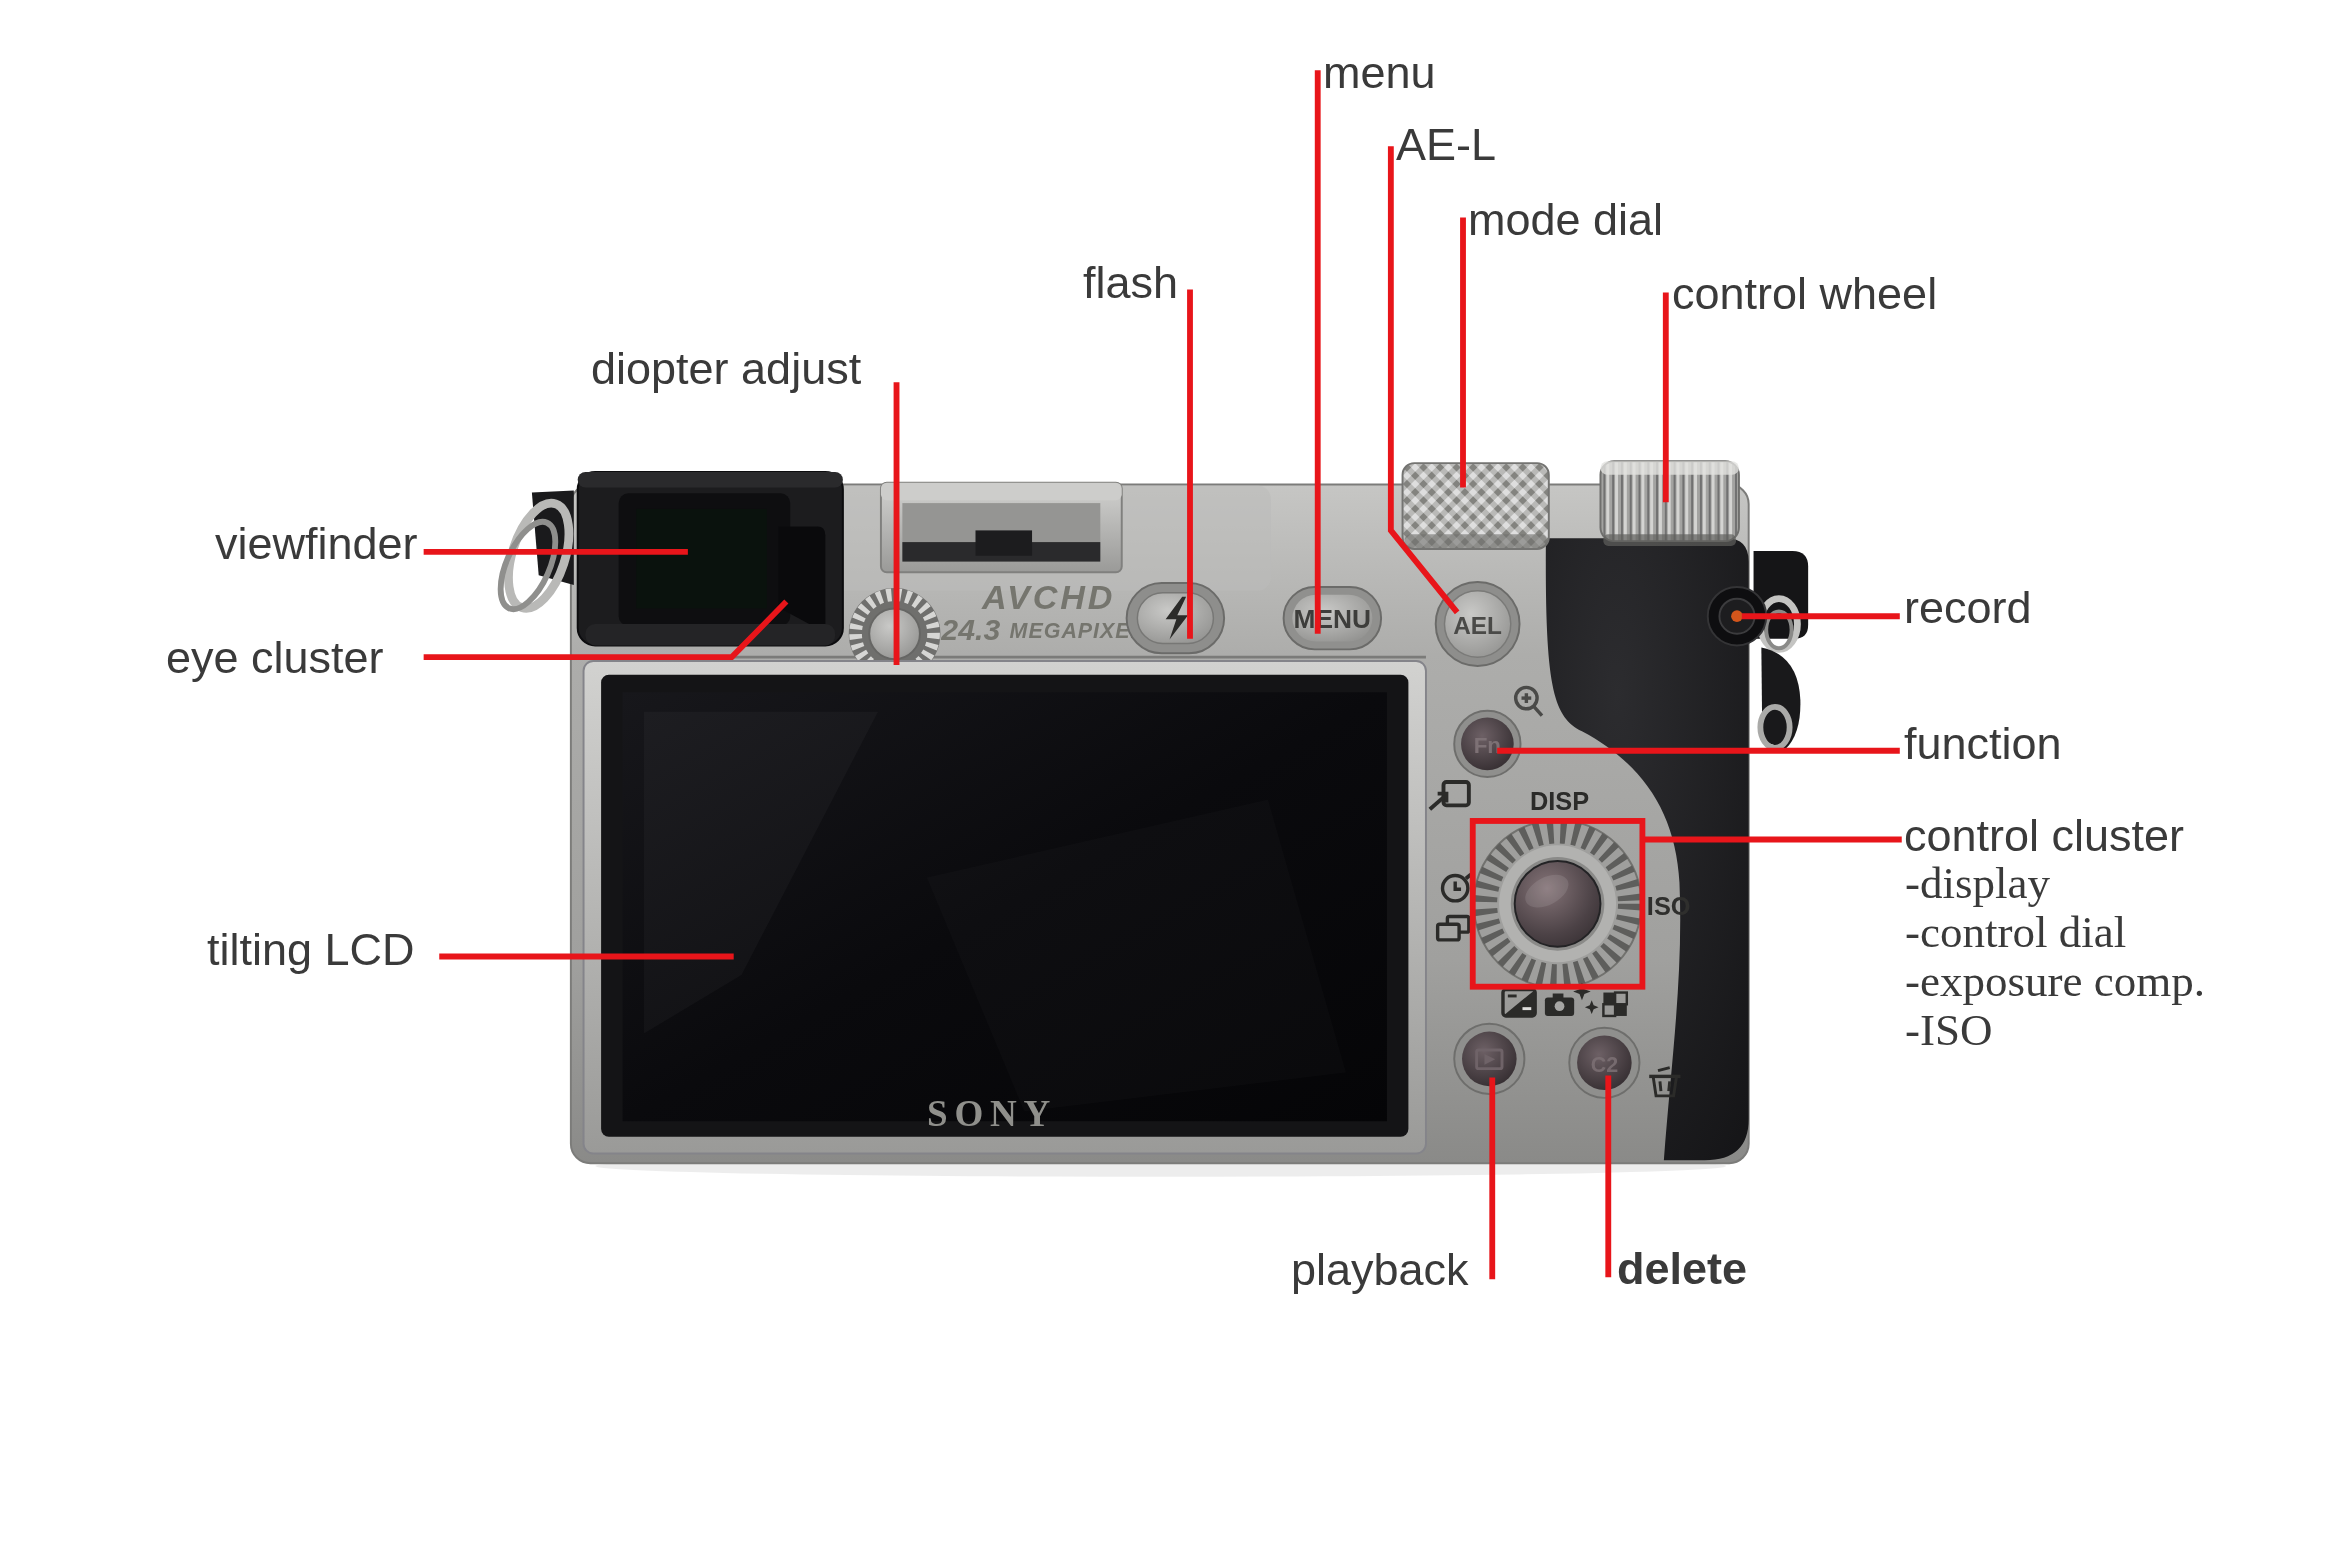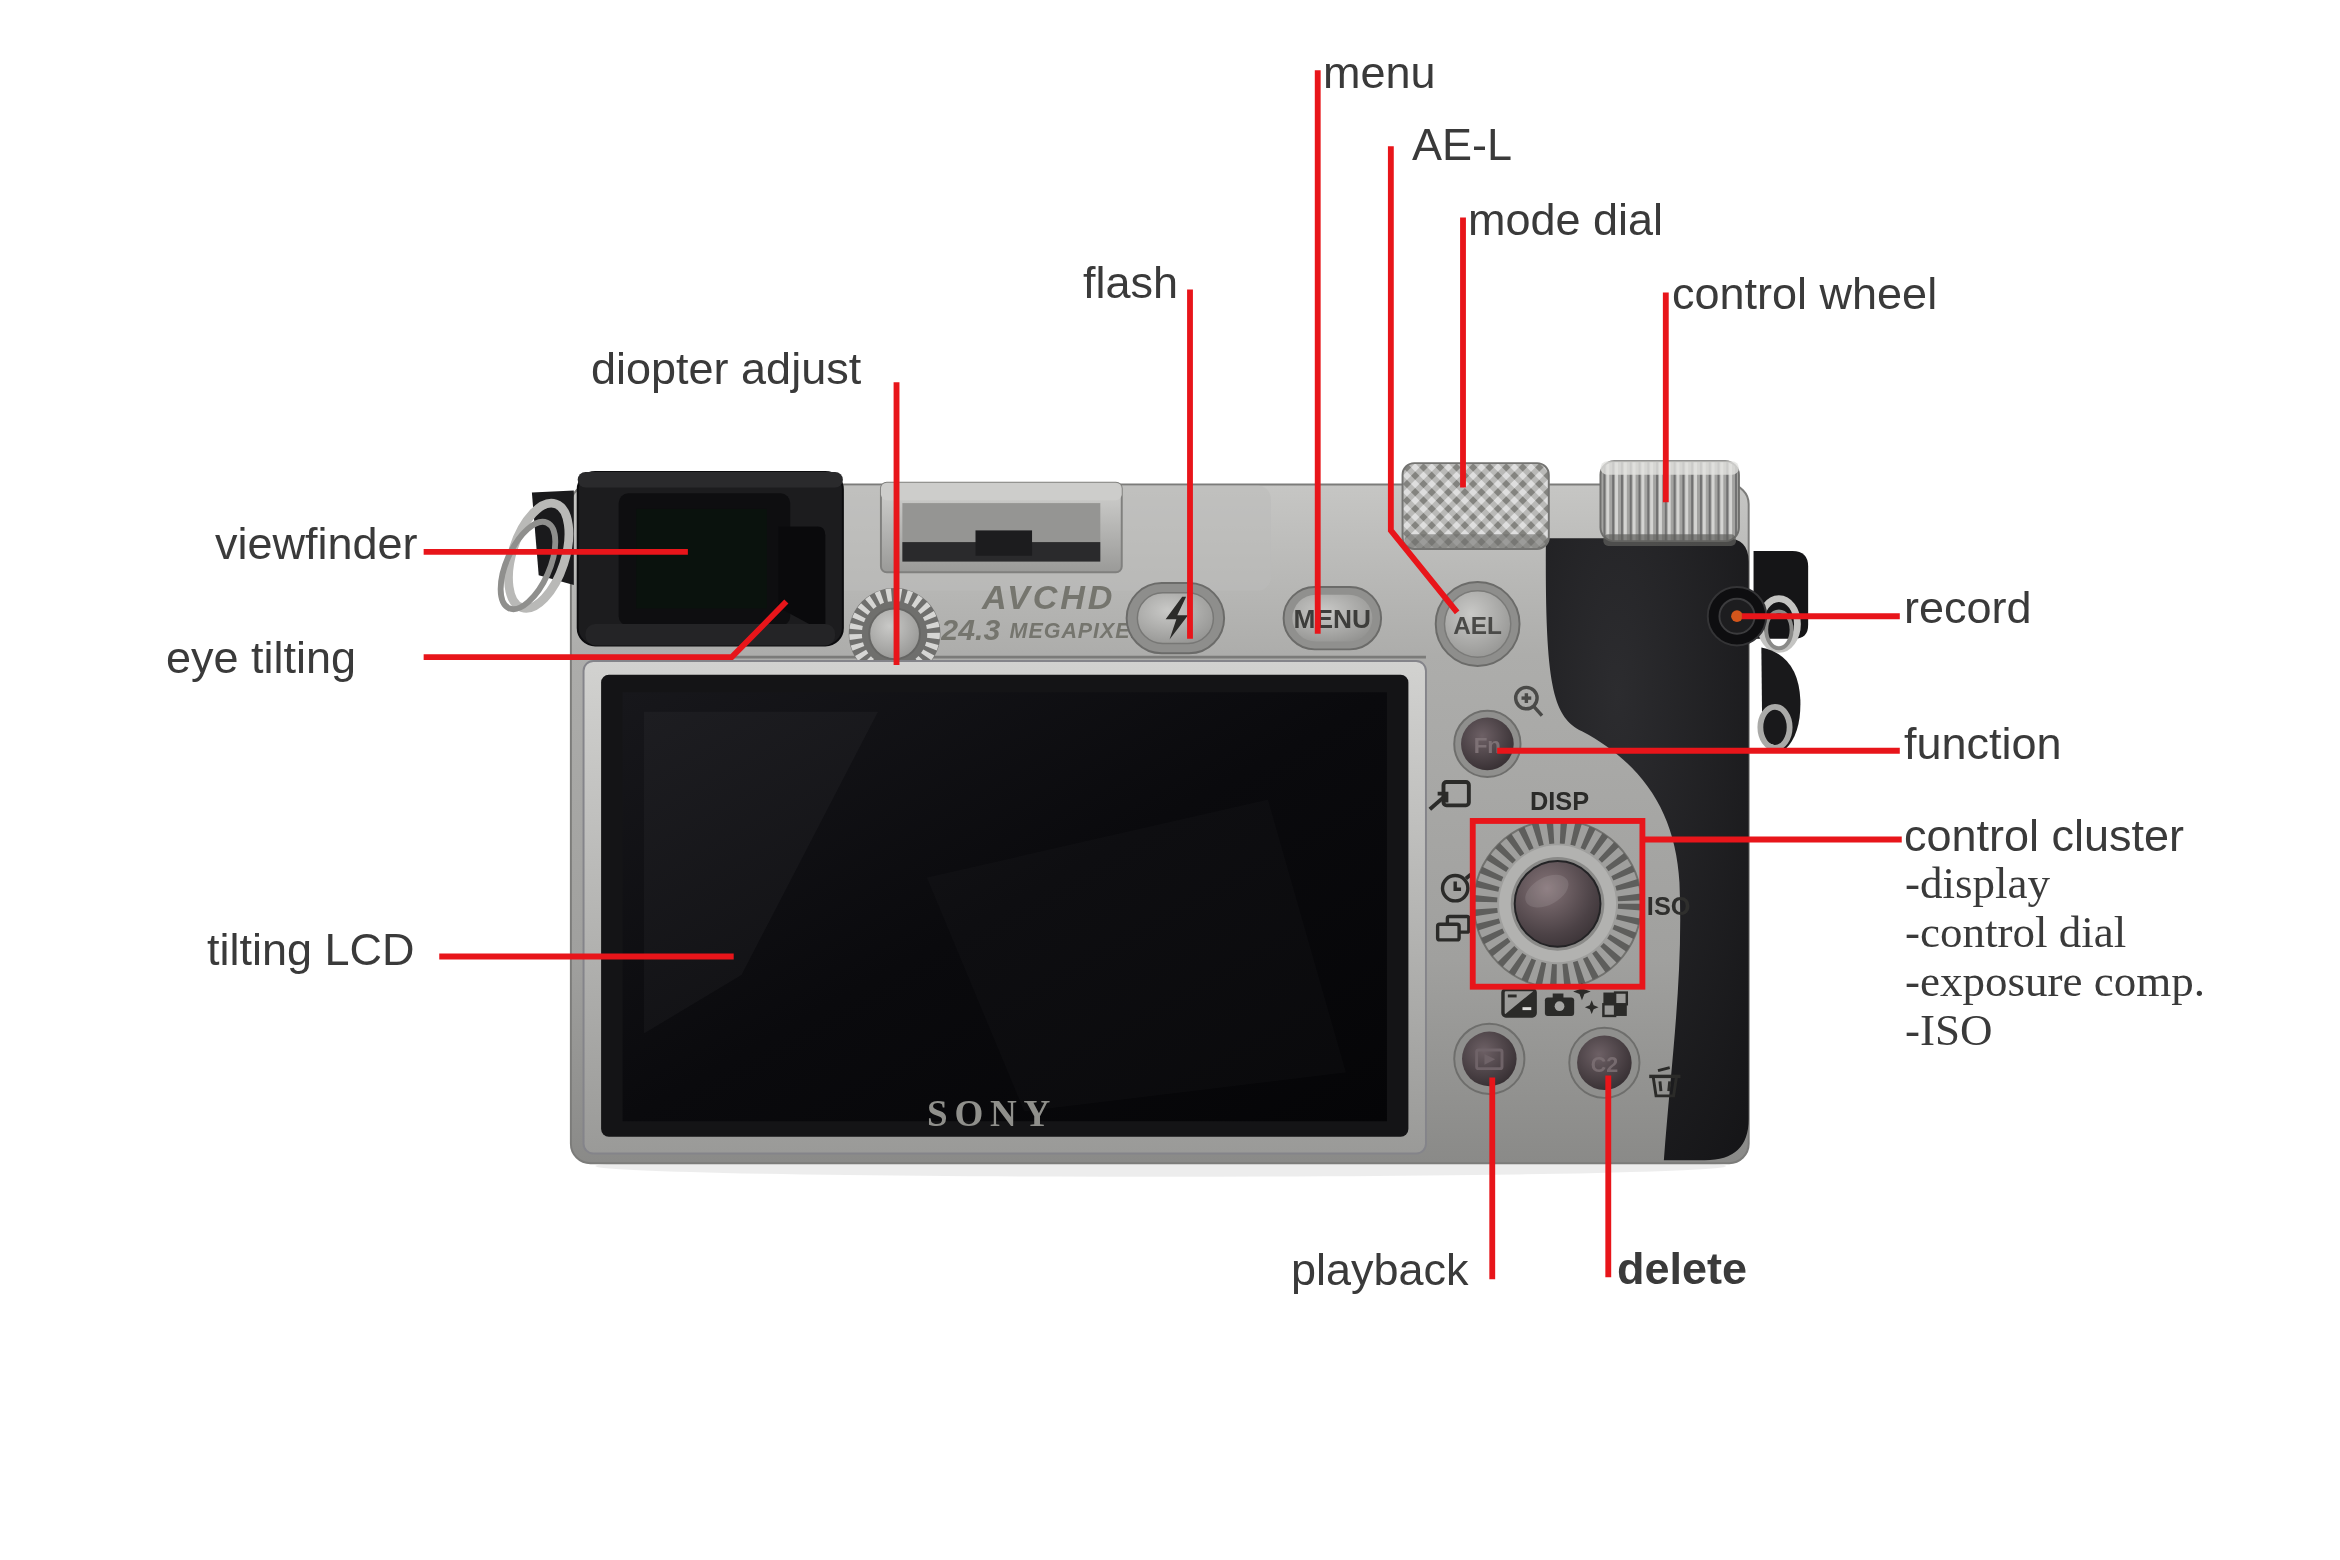--- a/index.html
+++ b/index.html
@@ -1,21 +1,21 @@
 <!DOCTYPE html>
 <html><head>
 <meta charset="utf-8">
 <style>
   html,body{margin:0;padding:0;background:#fff;}
   #stage{position:relative;width:2341px;height:1560px;background:#fff;overflow:hidden;
          font-family:"Liberation Sans",sans-serif;}
   #camera-svg{position:absolute;left:0;top:0;}
   .lbl{position:absolute;font-size:45px;line-height:1.06;color:#3a3a3a;white-space:nowrap;}
   #lbl-menu{left:1323px;top:49px;}
-  #lbl-ael{left:1396px;top:121px;margin-left:16px;}
+  #lbl-ael{left:1396px;top:121px;}
   #lbl-mode-dial{left:1468px;top:196px;}
   #lbl-control-wheel{left:1672px;top:270px;}
   #lbl-flash{left:1083px;top:259px;}
   #lbl-diopter{left:591px;top:345px;}
   #lbl-viewfinder{left:215px;top:520px;}
   #lbl-eye-detector{left:166px;top:634px;}
   #lbl-tilting-lcd{left:207px;top:926px;}
   #lbl-record{left:1904px;top:584px;}
   #lbl-function{left:1904px;top:720px;}
   #lbl-control-cluster{left:1904px;top:812px;}
@@ -278,21 +278,21 @@
   </g>
 </svg>
 
 <div class="lbl" id="lbl-menu">menu</div>
 <div class="lbl" id="lbl-ael">AE-L</div>
 <div class="lbl" id="lbl-mode-dial">mode dial</div>
 <div class="lbl" id="lbl-control-wheel">control wheel</div>
 <div class="lbl" id="lbl-flash">flash</div>
 <div class="lbl" id="lbl-diopter">diopter adjust</div>
 <div class="lbl" id="lbl-viewfinder">viewfinder</div>
-<div class="lbl" id="lbl-eye-detector">eye tilting</div>
+<div class="lbl" id="lbl-eye-detector">eye cluster</div>
 <div class="lbl" id="lbl-tilting-lcd">tilting LCD</div>
 <div class="lbl" id="lbl-record">record</div>
 <div class="lbl" id="lbl-function">function</div>
 <div class="lbl" id="lbl-control-cluster">control cluster</div>
 <div class="lbl" id="lbl-cluster-items">
   <div class="cluster-item">-display</div>
   <div class="cluster-item">-control dial</div>
   <div class="cluster-item">-exposure comp.</div>
   <div class="cluster-item">-ISO</div>
 </div>

